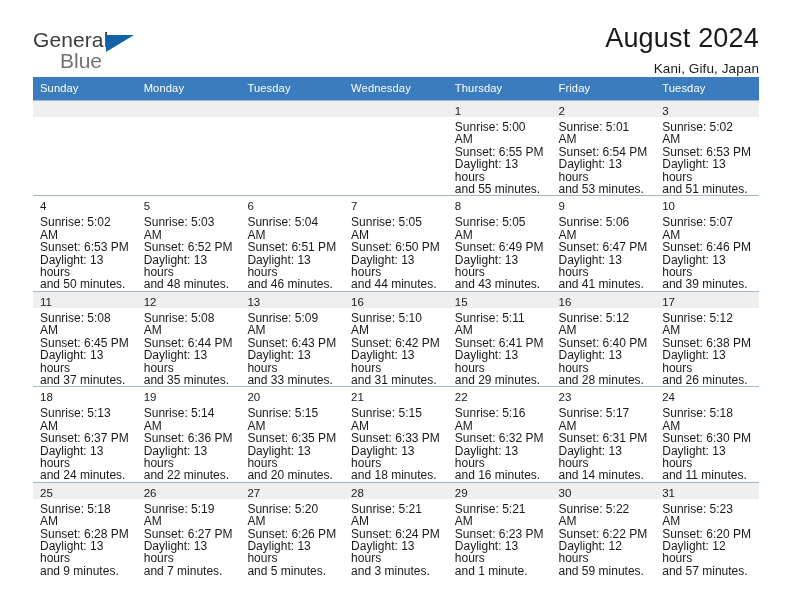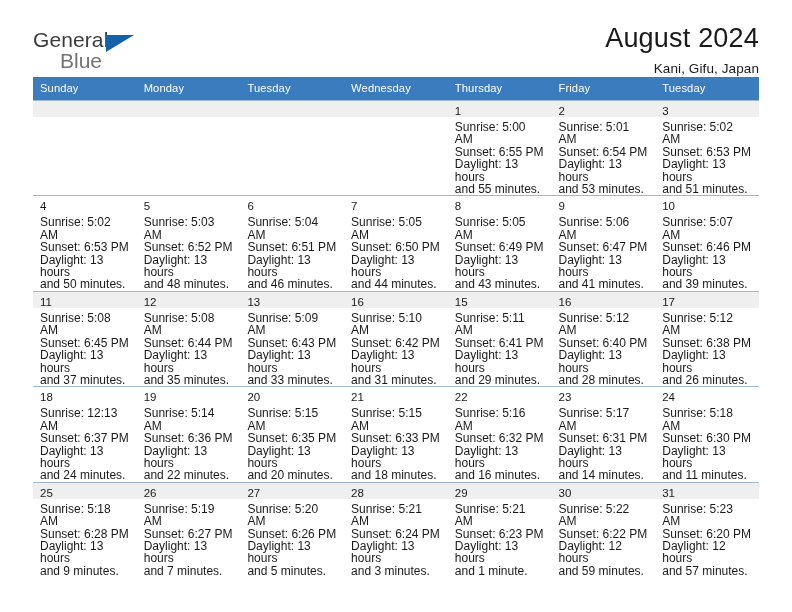--- a/index.html
+++ b/index.html
@@ -351,21 +351,21 @@
 Sunset: 6:38 PM
 Daylight: 13 hours
 and 26 minutes.</div>
             </div>
           </td>
         </tr>
         <tr class="band-plain">
           <td>
             <div class="cell-inner">
               <div class="daynum-bar"><span class="daynum">18</span></div>
-              <div class="details">Sunrise: 12:13 AM
+              <div class="details">Sunrise: 5:13 AM
 Sunset: 6:37 PM
 Daylight: 13 hours
 and 24 minutes.</div>
             </div>
           </td>
           <td>
             <div class="cell-inner">
               <div class="daynum-bar"><span class="daynum">19</span></div>
               <div class="details">Sunrise: 5:14 AM
 Sunset: 6:36 PM

